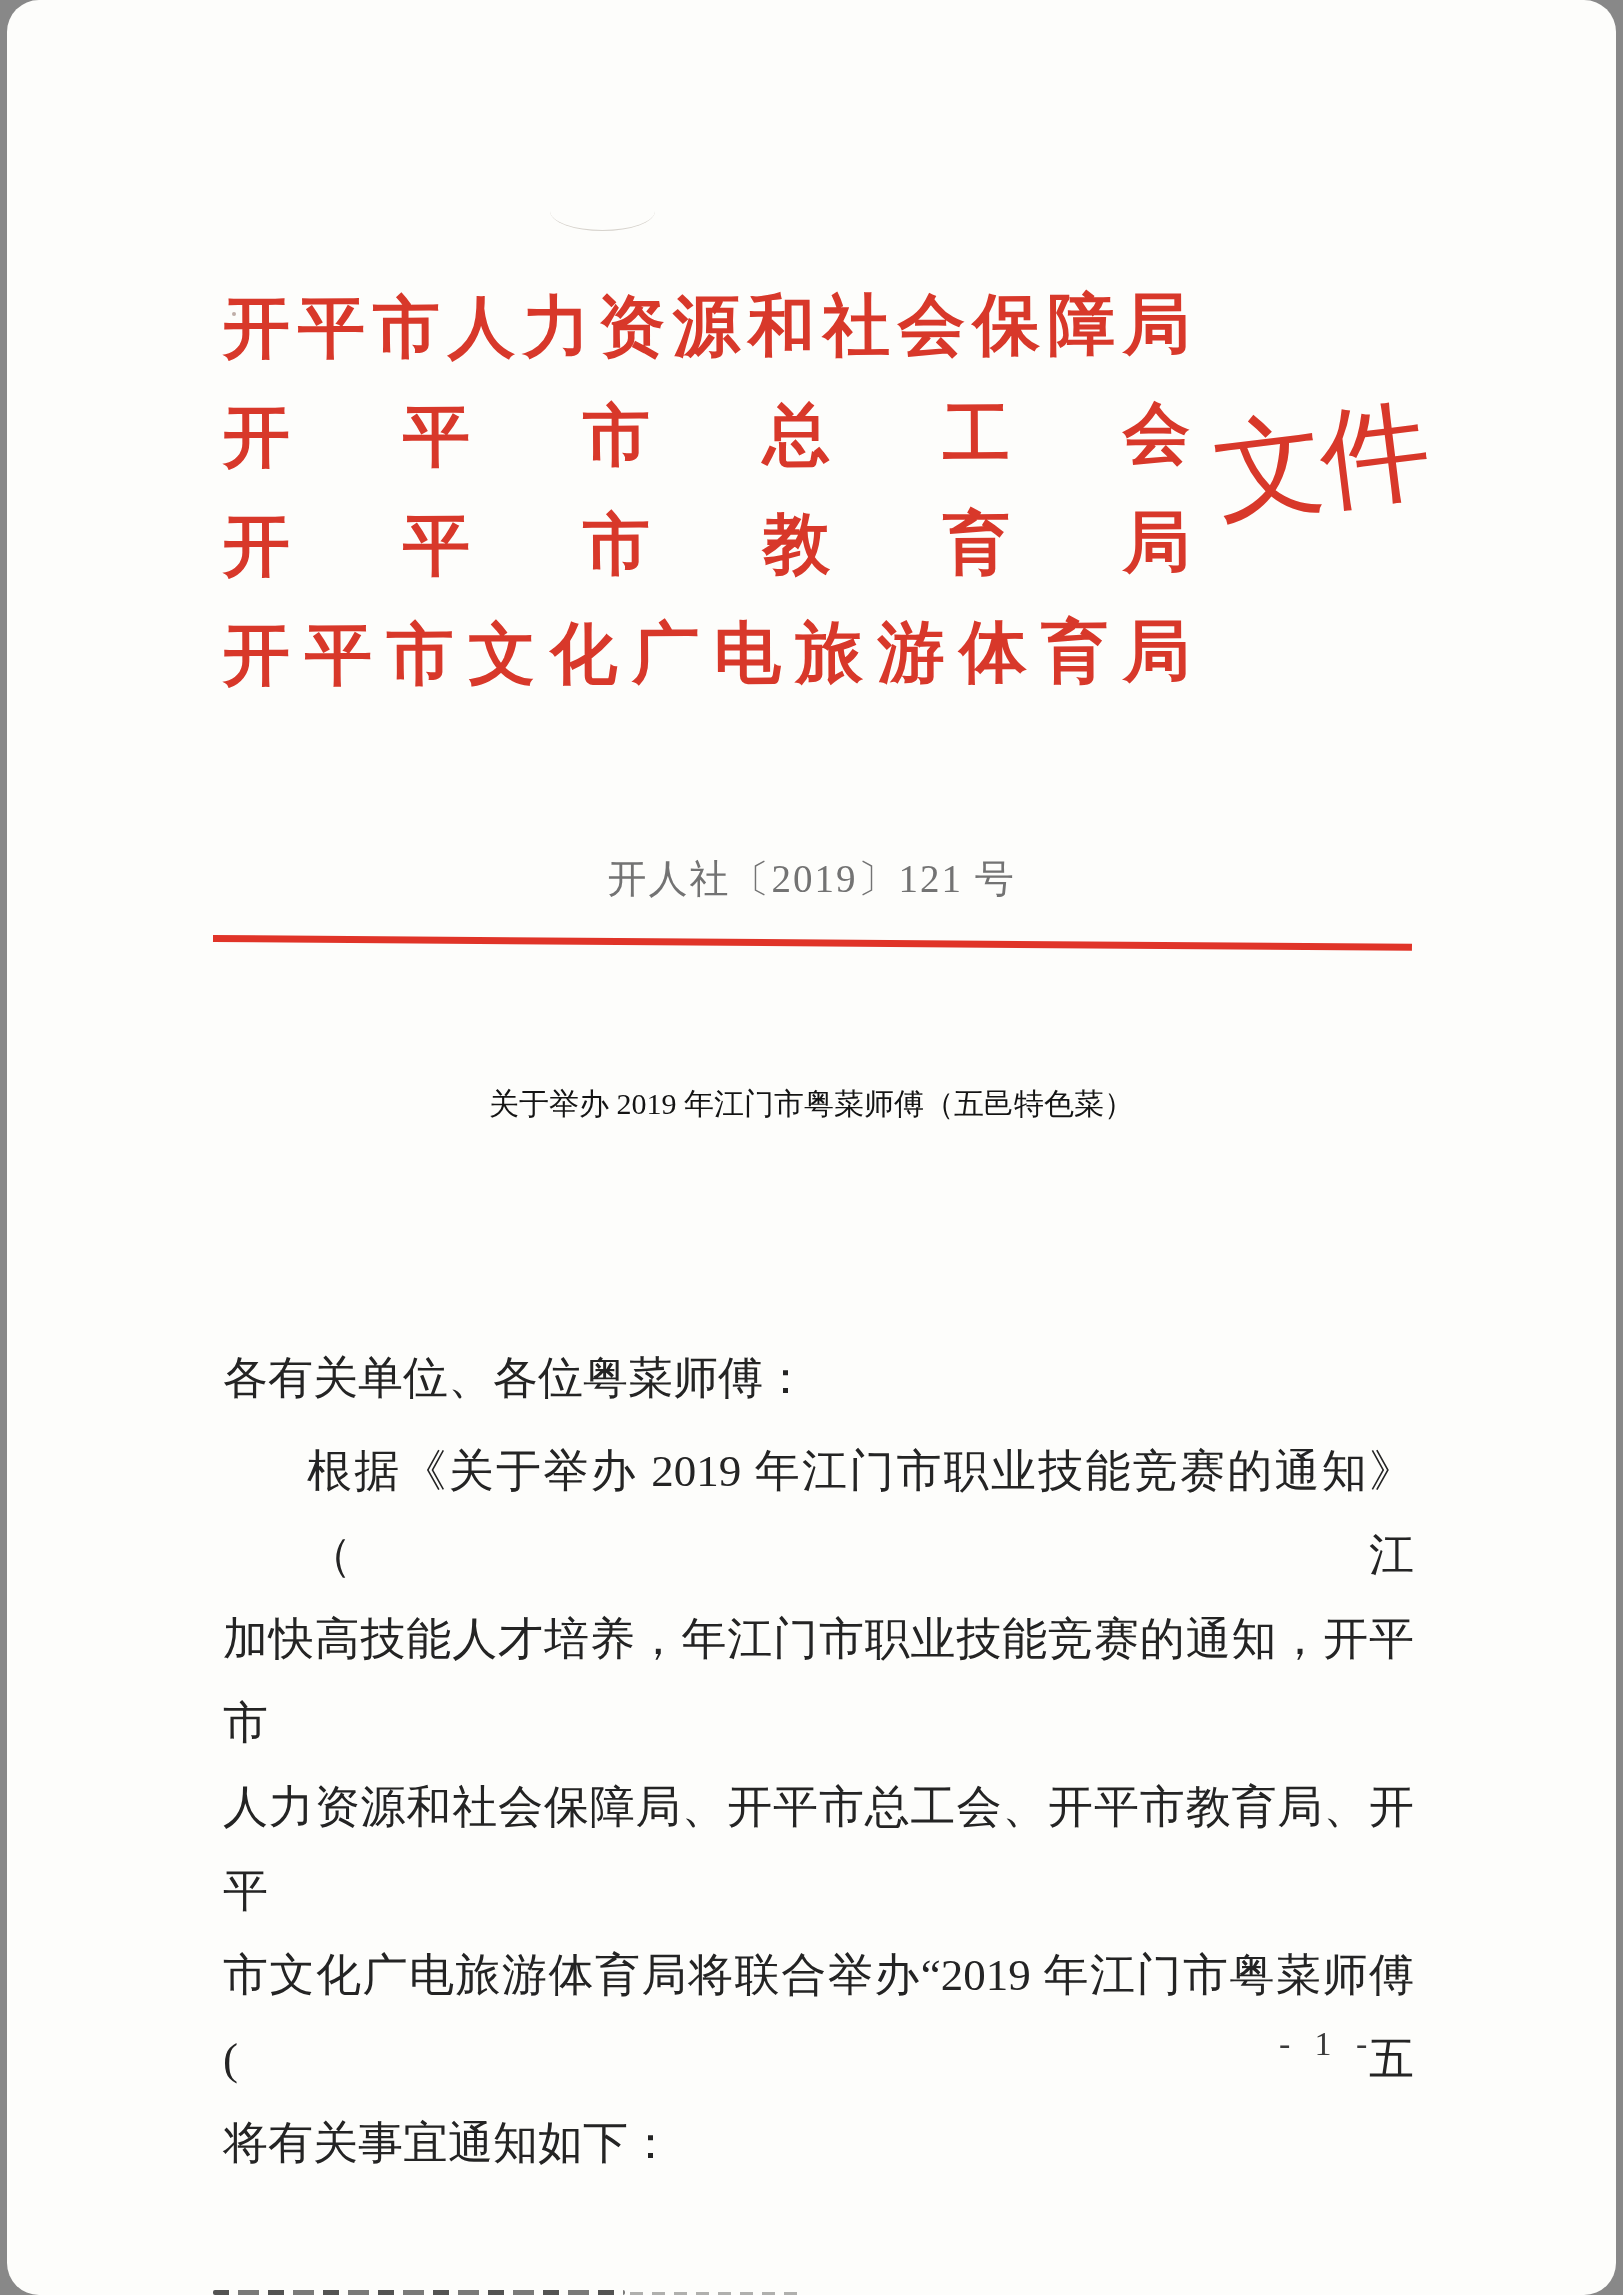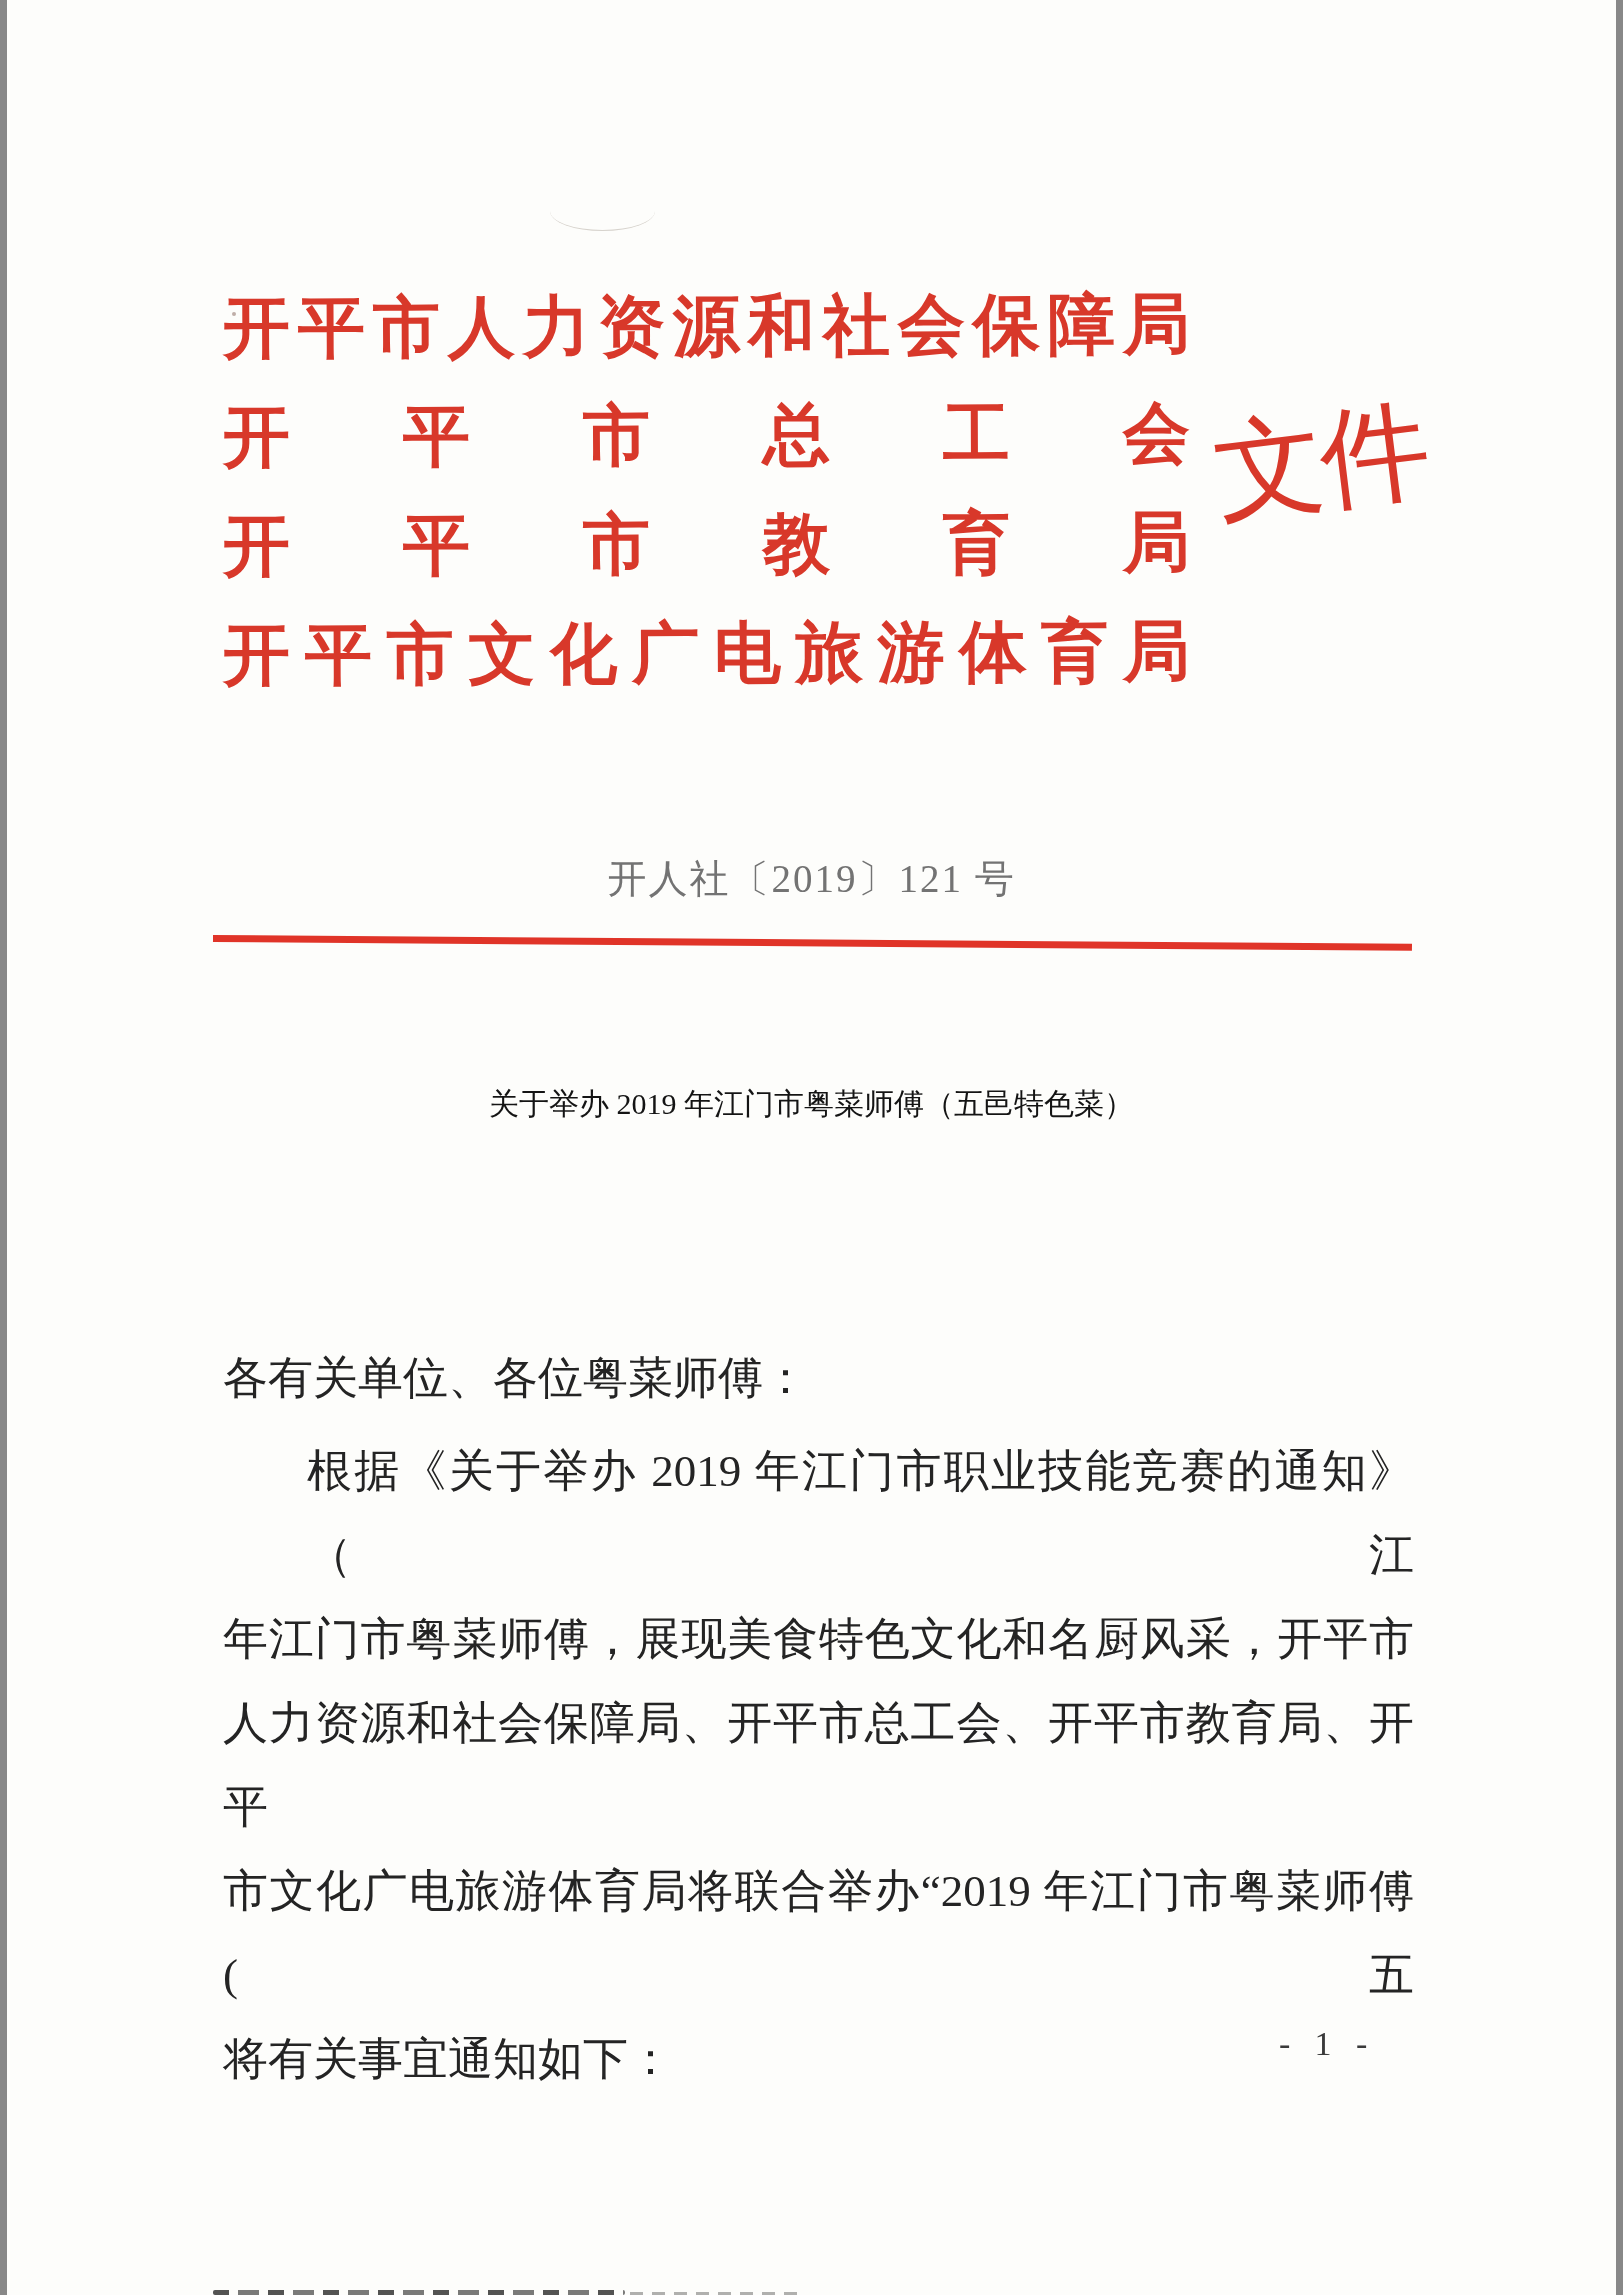--- a/index.html
+++ b/index.html
@@ -3,20 +3,21 @@
 <meta charset="utf-8">
 <style>
   html,body{margin:0;padding:0;background:#888;}
   .page{
     position:relative;
     width:1609px;height:2295px;
     margin:0 auto;
     background:#fdfdfb;
     overflow:hidden;
     font-family:"Liberation Serif","DejaVu Serif",serif;
+    border-radius:32px;
   }
   
   .agency-block{
     position:absolute;
     left:216px; top:272px;
     width:967px;
   }
   .agency-line{
     height:109px;
     line-height:109px;
@@ -146,21 +147,21 @@
 
   <div class="red-rule"></div>
 
   <div class="title">
     <div>关于举办 2019 年江门市粤菜师傅（五邑特色菜）</div>
   </div>
 
   <div class="body-block">
     <div class="body-line">各有关单位、各位粤菜师傅：</div>
     <div class="body-line just indent">根据《关于举办 2019 年江门市职业技能竞赛的通知》（江</div>
-    <div class="body-line just">年江门市粤菜师傅，展现美食特色文化和名厨风采，开平市</div>
+    <div class="body-line just">加快高技能人才培养，年江门市职业技能竞赛的通知，开平市</div>
     <div class="body-line just">人力资源和社会保障局、开平市总工会、开平市教育局、开平</div>
     <div class="body-line just">市文化广电旅游体育局将联合举办“2019 年江门市粤菜师傅(五</div>
     <div class="body-line">将有关事宜通知如下：</div>
   </div>
 
   <div class="page-number">- 1 -</div>
 
   <div class="arc-artifact"></div>
   <div class="speck"></div>
   <div class="bottom-streak"></div>

